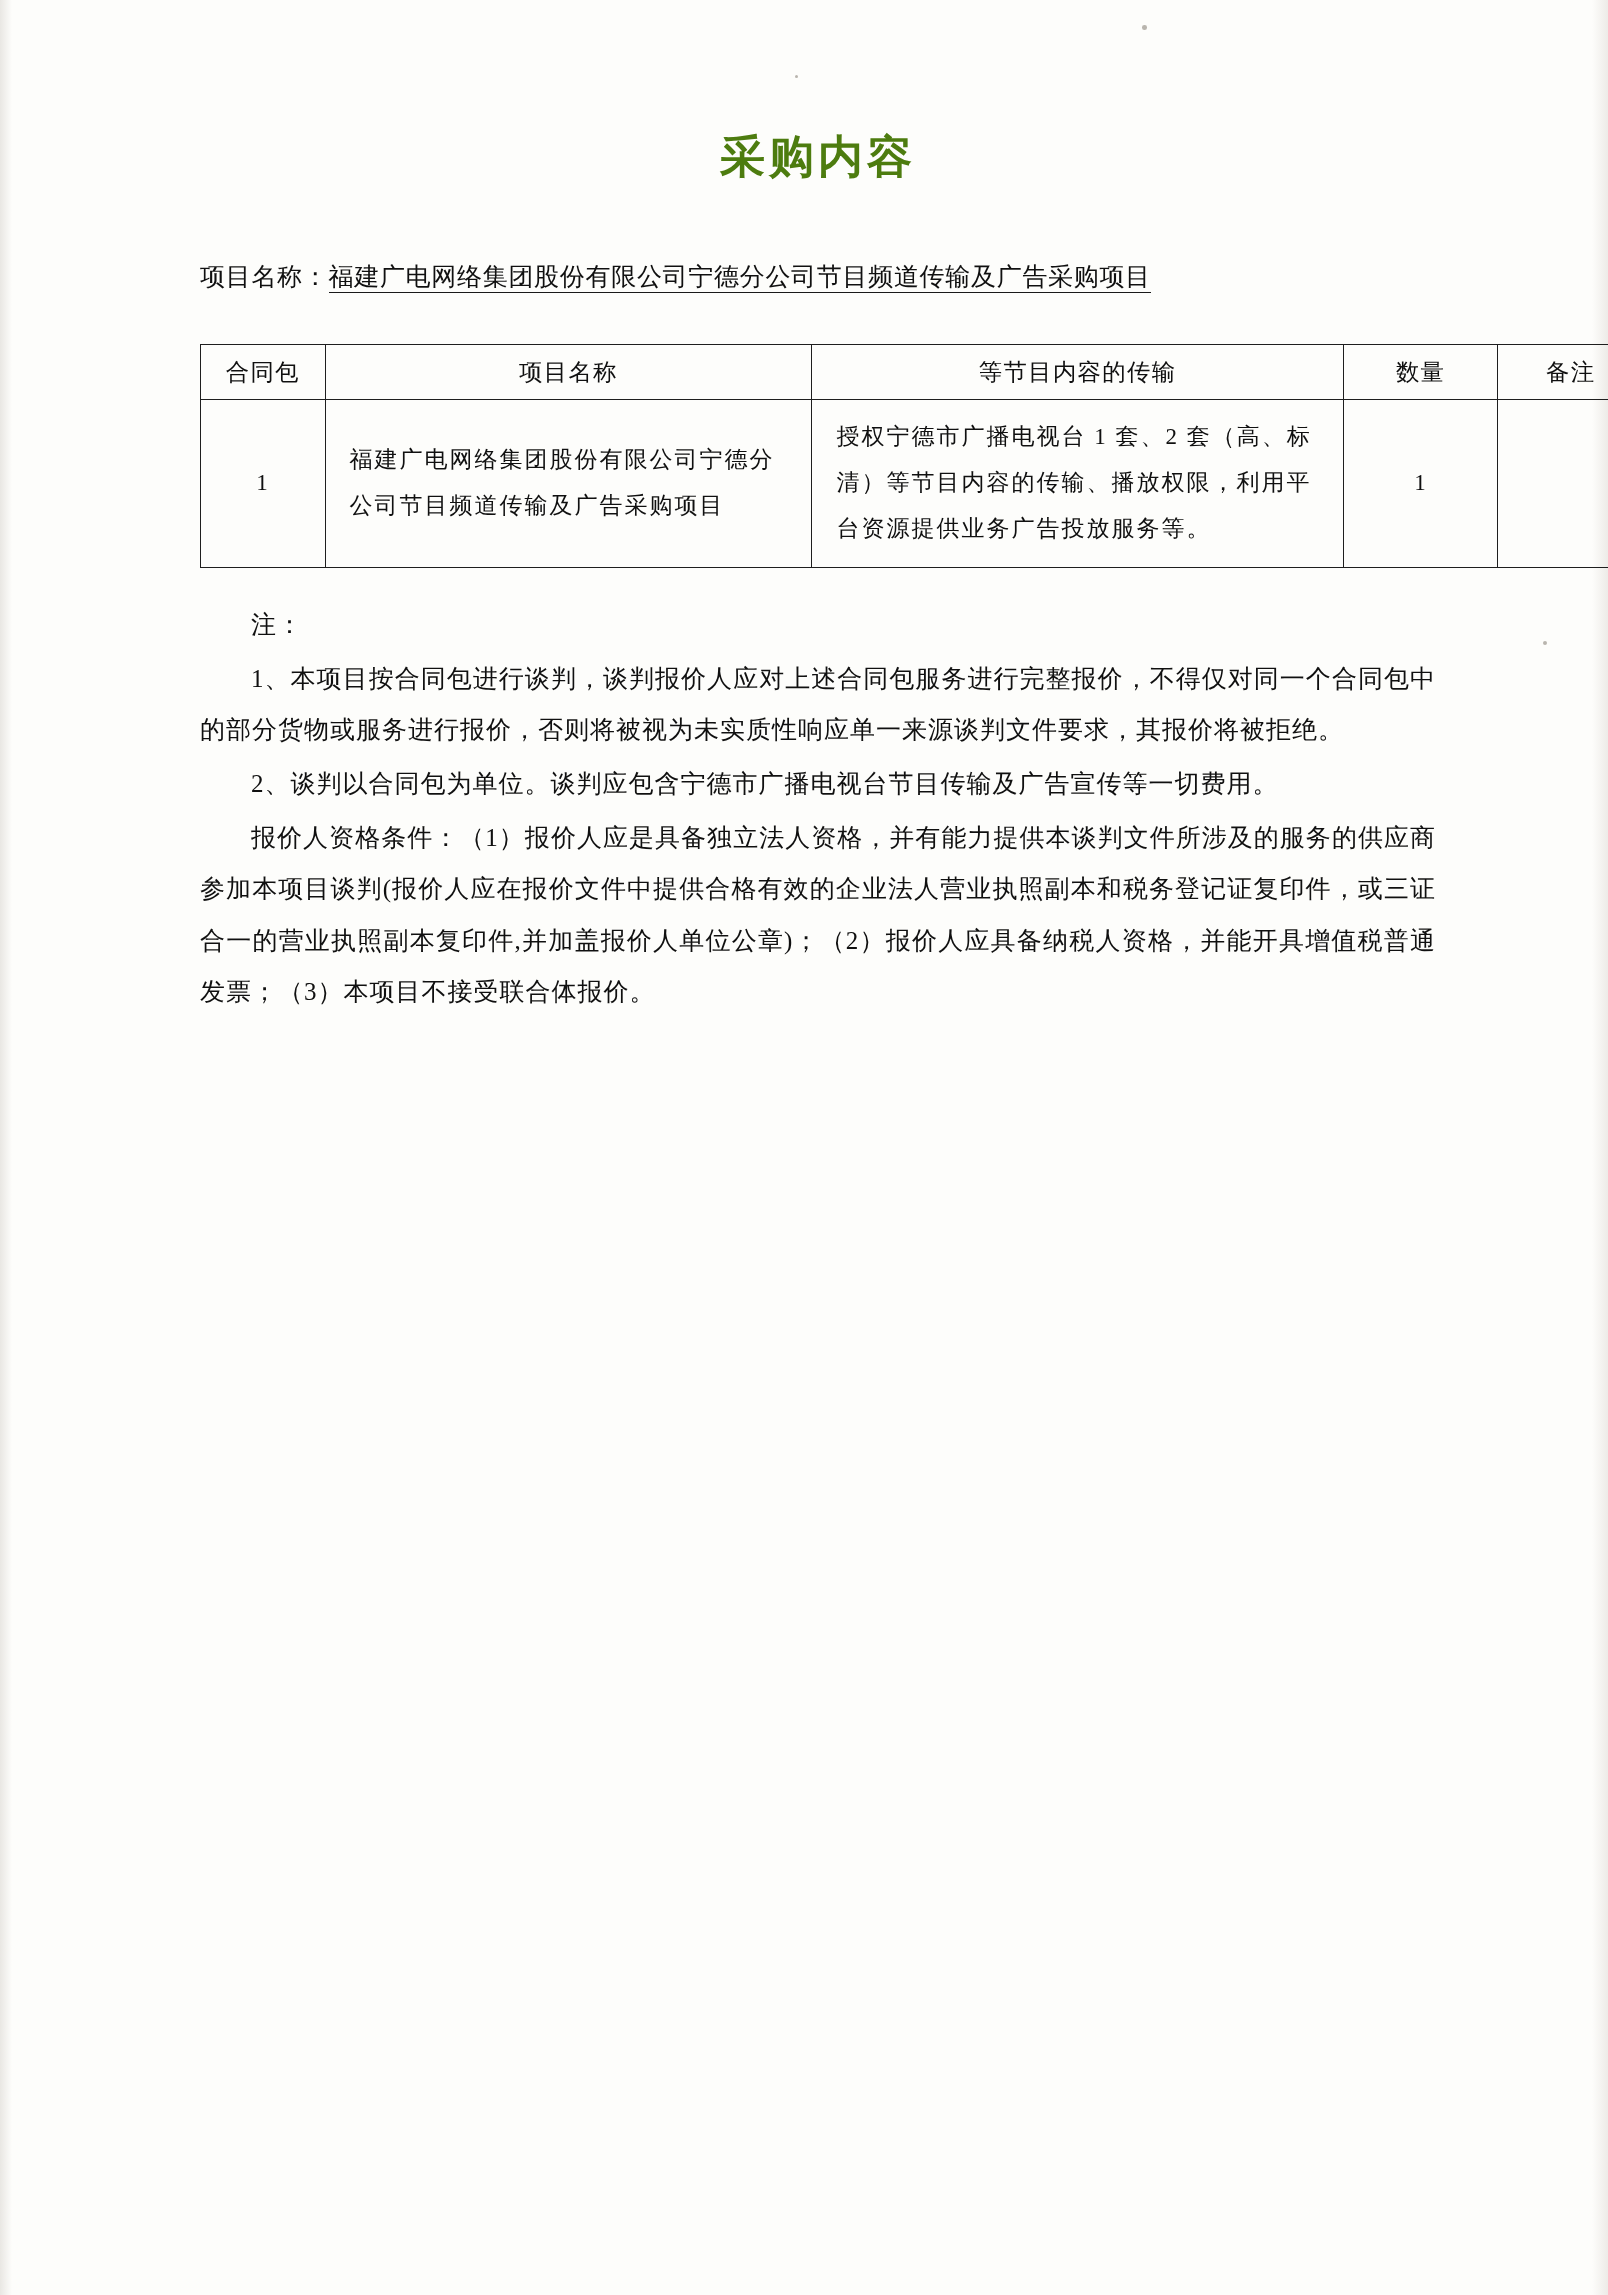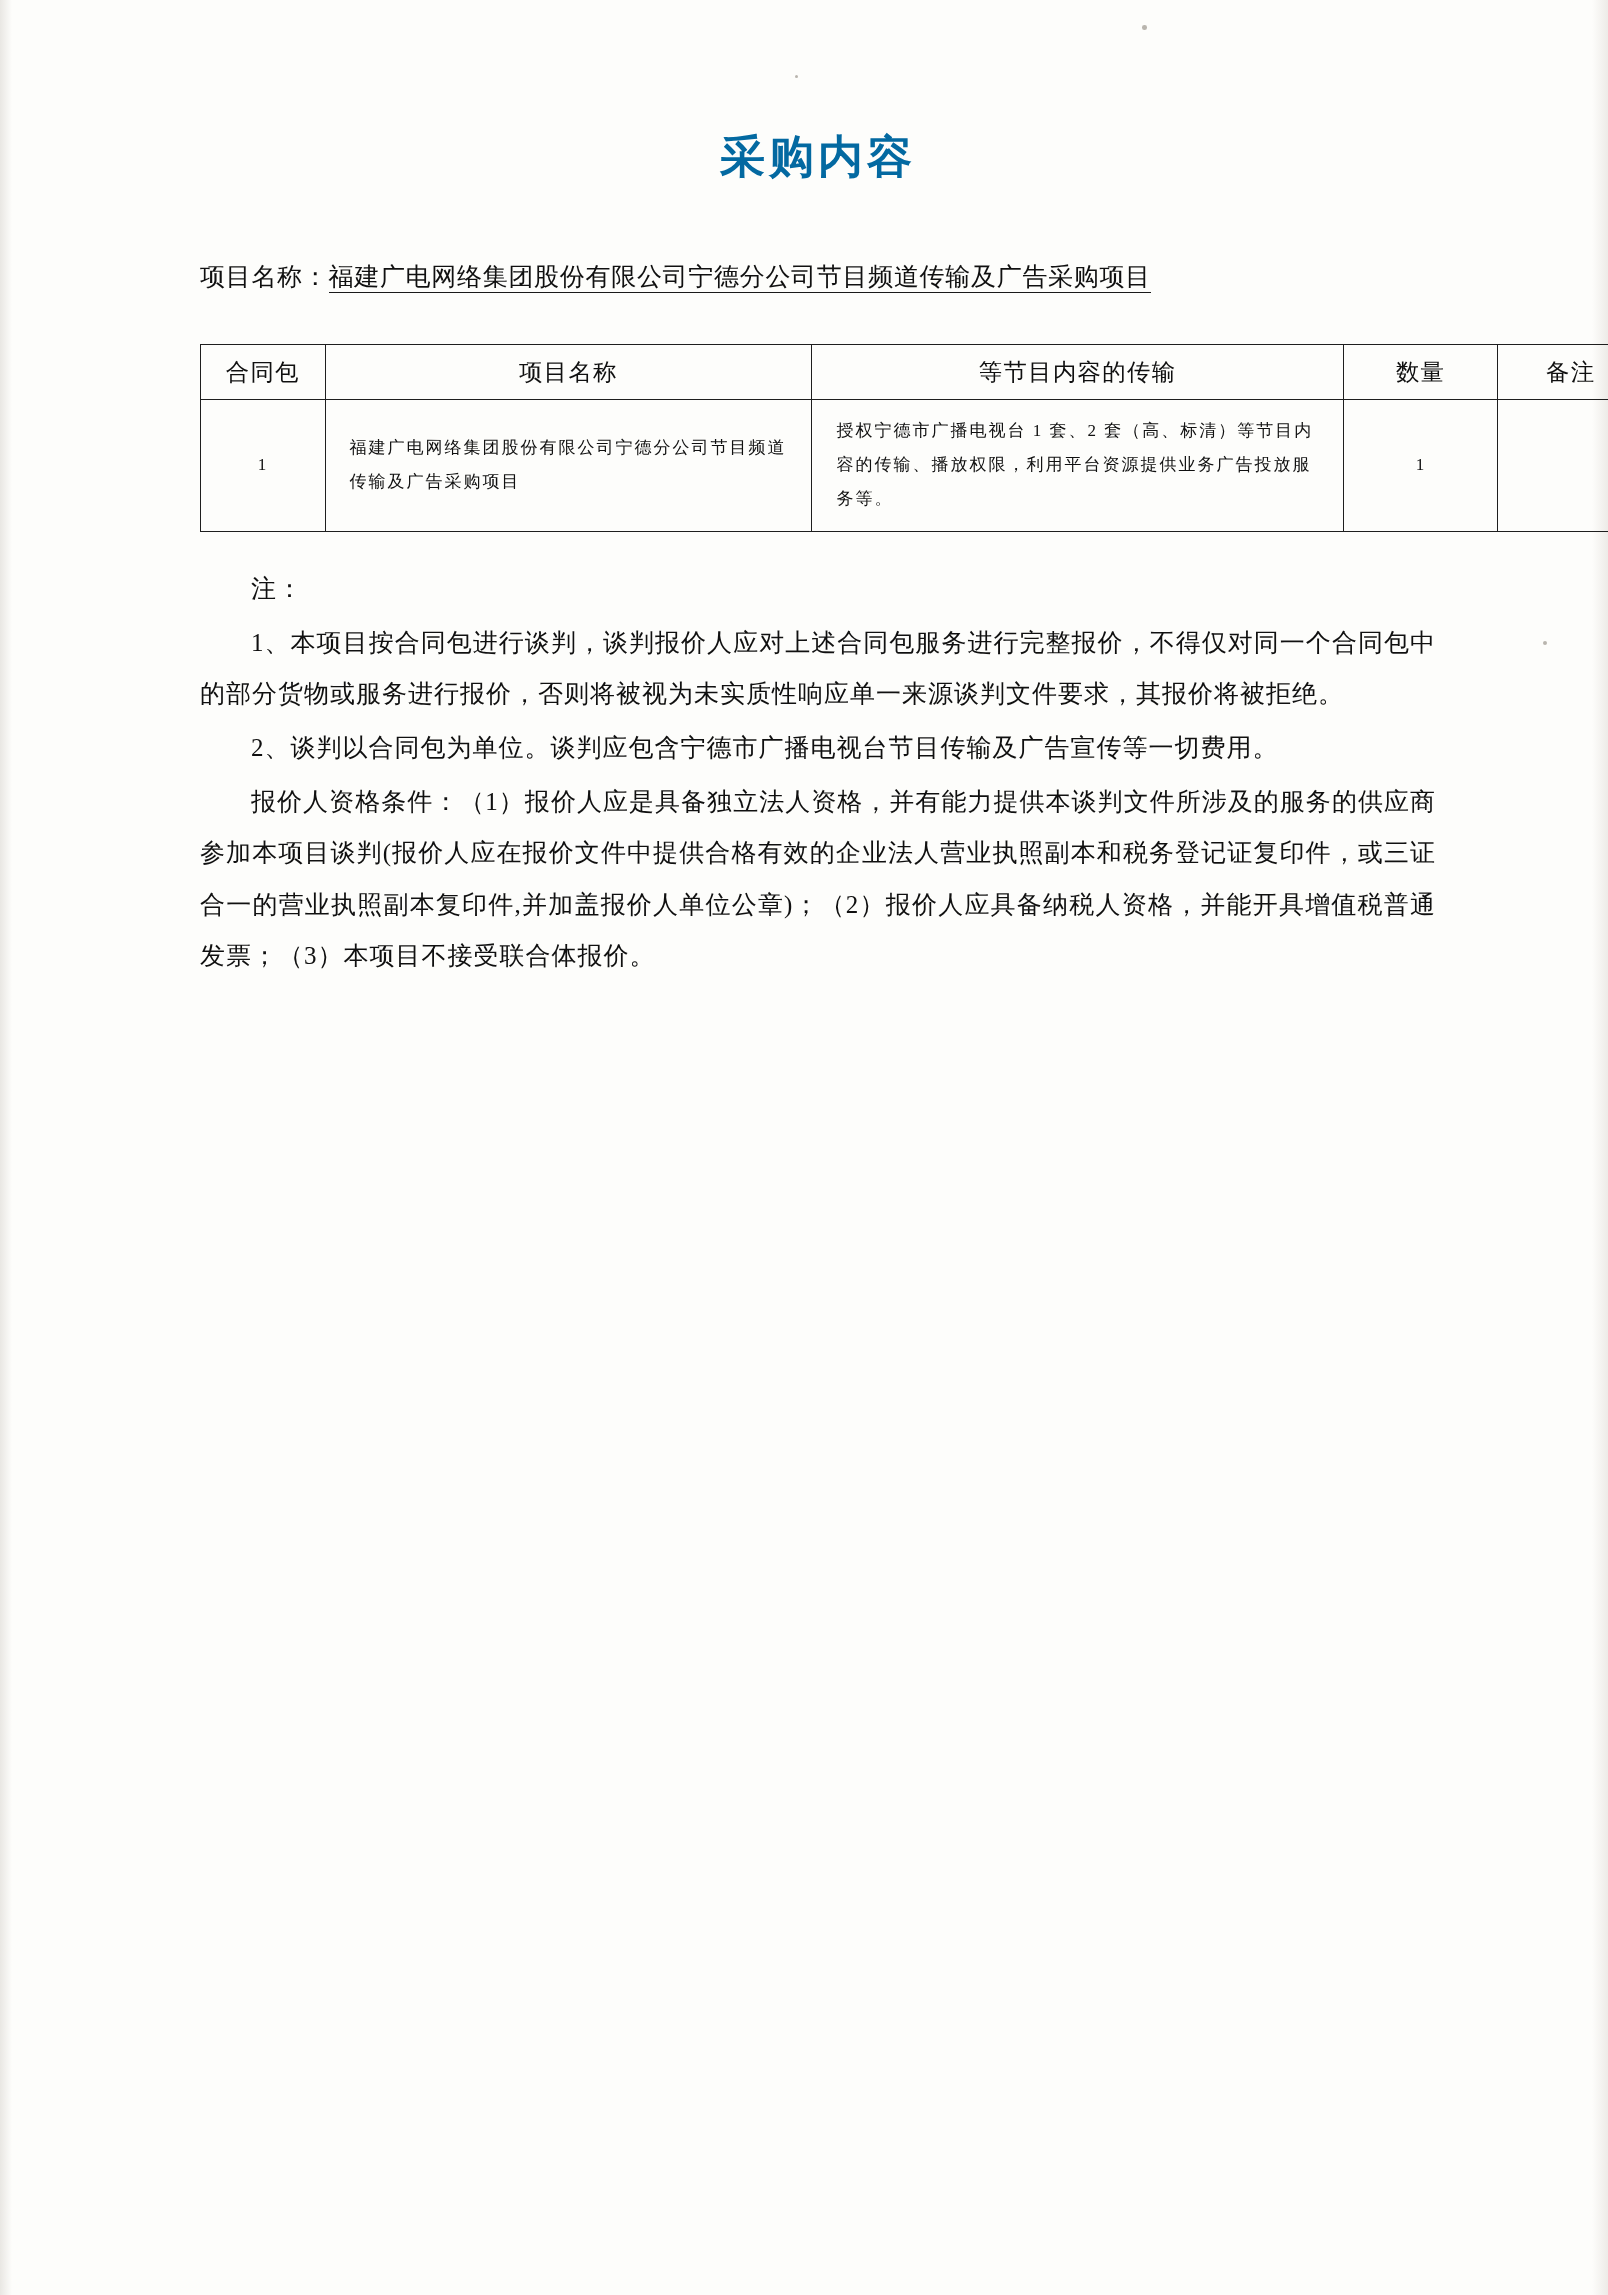--- a/index.html
+++ b/index.html
@@ -47,21 +47,21 @@
     width: 1236px;
   }
 
   .doc-title {
     text-align: center;
     font-family: "DejaVu Sans", "Liberation Sans", sans-serif;
     font-weight: bold;
     font-size: 45px;
     letter-spacing: 4px;
     margin: 27px 0 12px 0;
-    color: #0369a1;
+    color: #4d7c0f;
   }
 
   .meta-block {
     margin-top: 67px;
     font-size: 25px;
     line-height: 1.85;
   }
   .meta-line {
     white-space: nowrap;
   }
@@ -77,21 +77,21 @@
 
   table.pkg-table {
     margin-top: 44px;
     border-collapse: collapse;
     width: 1444px;
     table-layout: fixed;
   }
   table.pkg-table td, table.pkg-table th {
     border: 1.3px solid #1e1e1e;
     padding: 10.7px 9.4px;
-    font-size: 17px;
+    font-size: 23px;
     font-weight: normal;
     text-align: center;
     vertical-align: middle;
     letter-spacing: 1.3px;
   }
   table.pkg-table th {
     font-size: 23.4px;
   }
   .col-pkg   { width: 100px; }
   .col-name  { width: 391px; }

